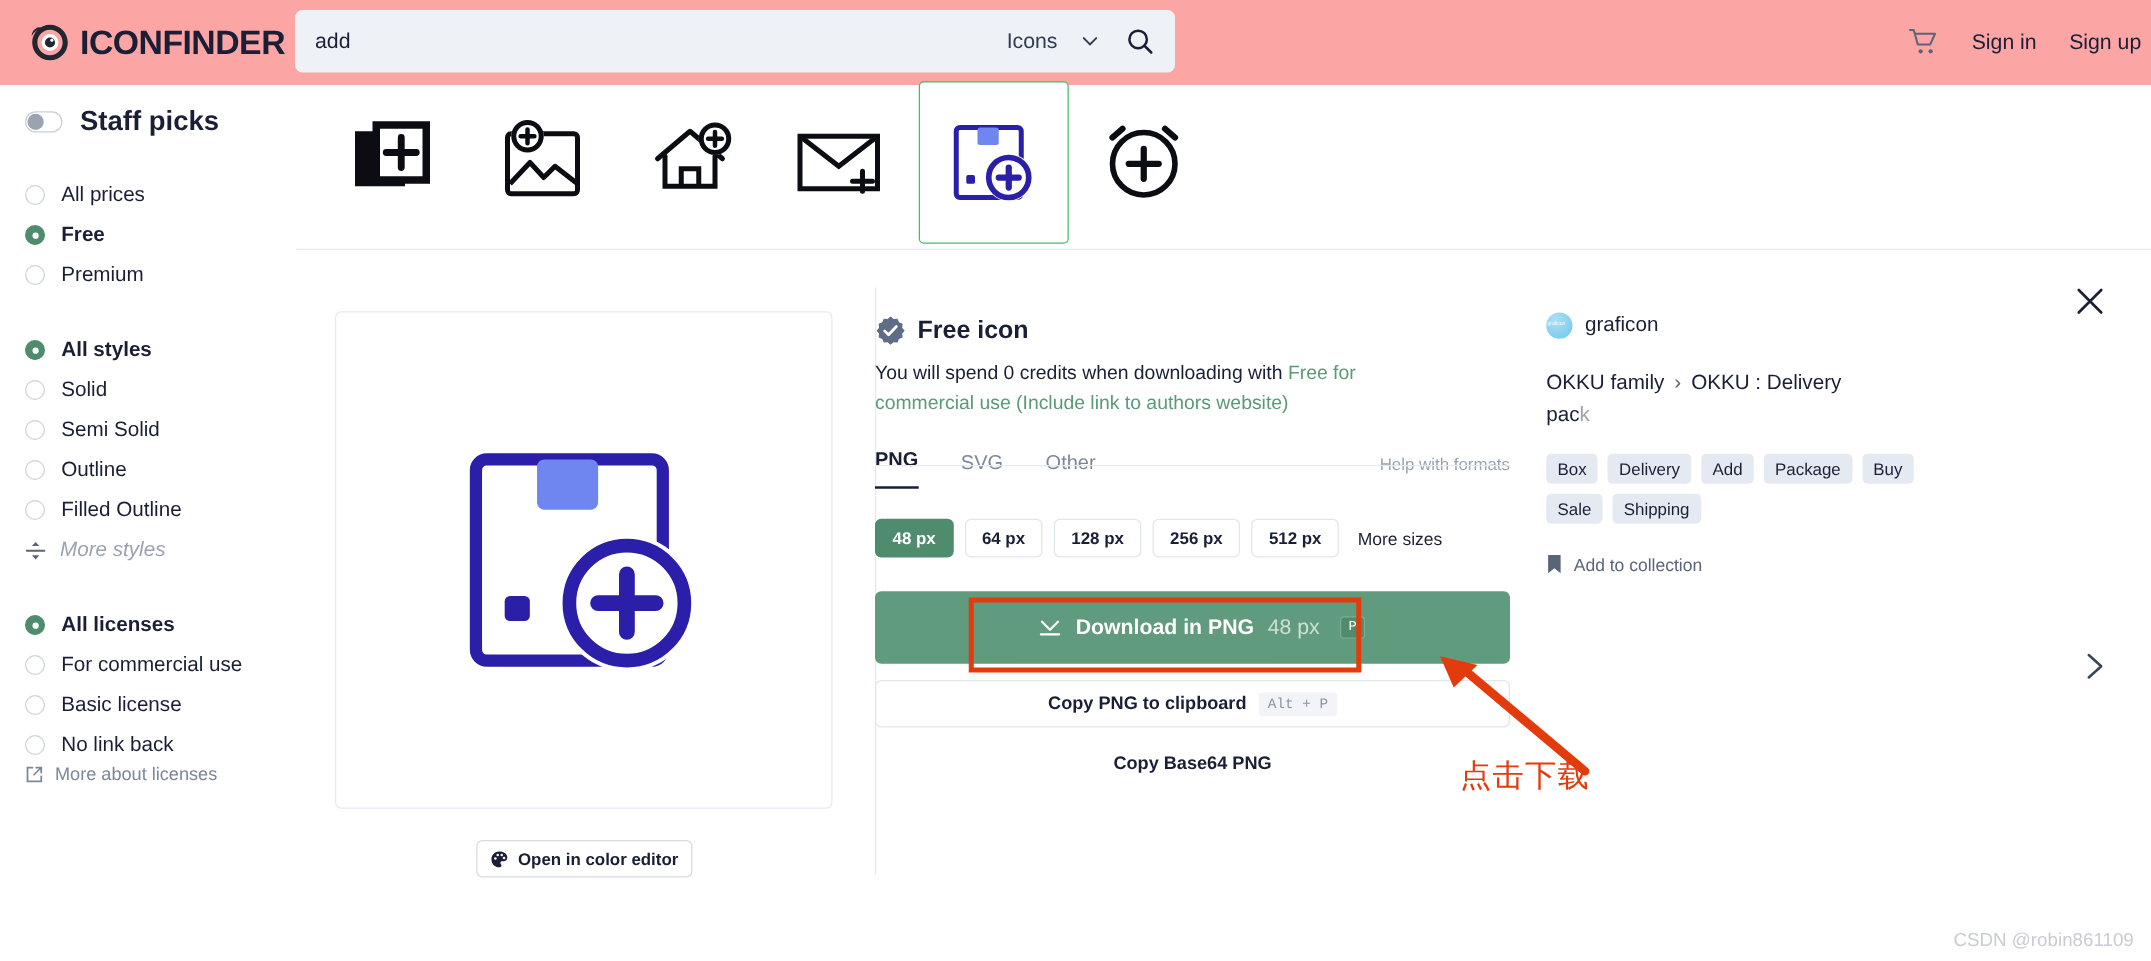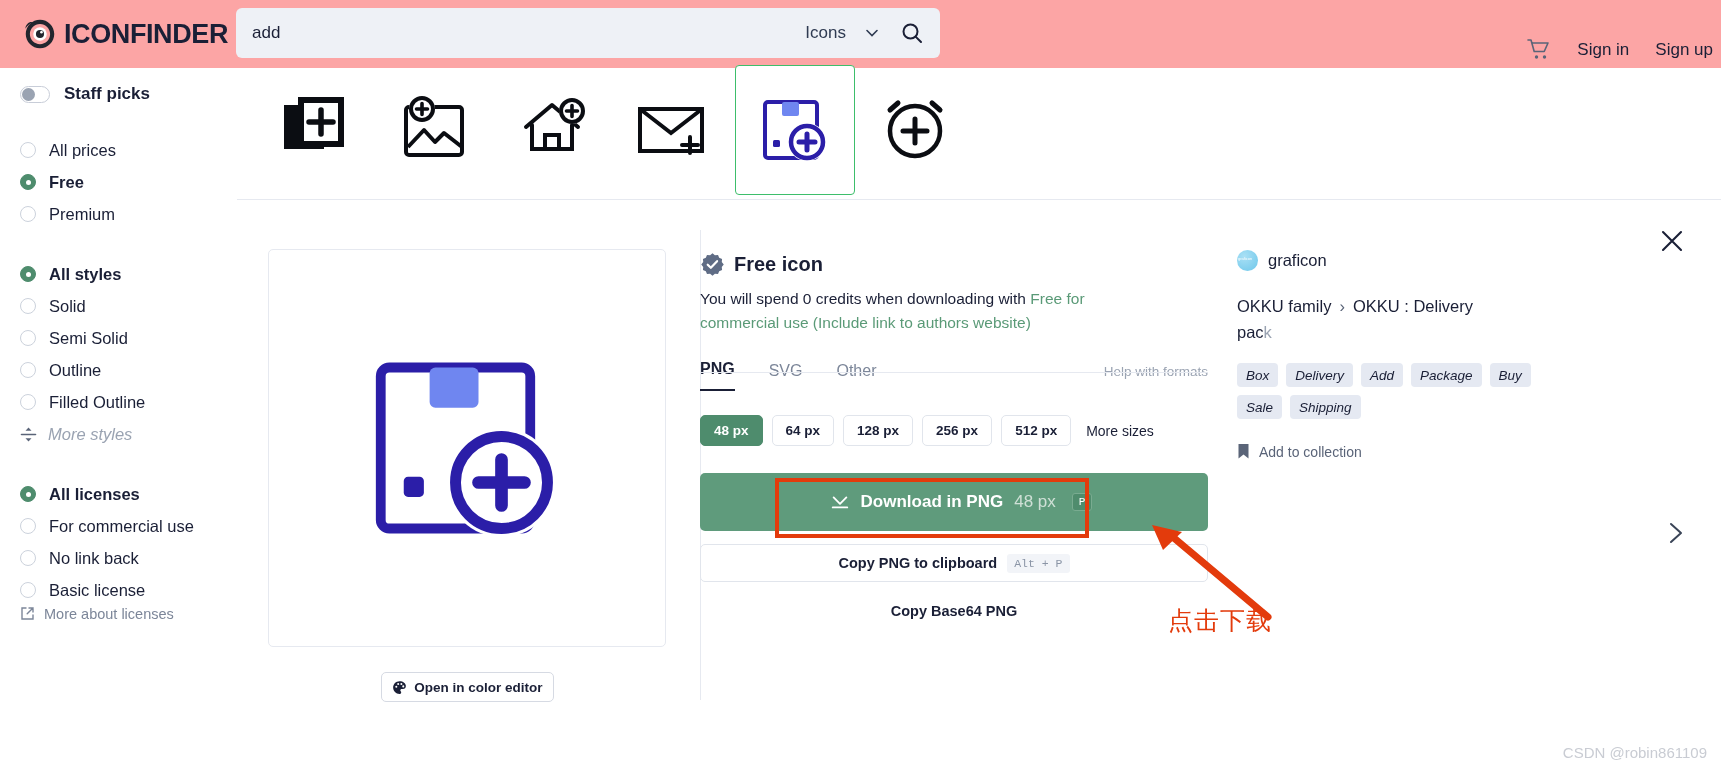--- a/index.html
+++ b/index.html
@@ -37,40 +37,40 @@
   .search-type {
     display: flex; align-items: center; gap: 20px;
     font-size: 17px; color: #2f3b52; padding-right: 6px; cursor: pointer;
   }
   .search-btn {
     width: 56px; height: 50px; display:flex; align-items:center; justify-content:center;
     cursor: pointer;
   }
   .header-right {
     position: absolute; right: 0px; top: 0; height: 68px;
-    display: flex; align-items: center; gap: 26px; padding-right: 8px; margin-top: 16px;
+    display: flex; align-items: center; gap: 26px; padding-right: 8px;
   }
   .hdr-link { font-size: 17px; color: #1a1f36; cursor: pointer; white-space: nowrap; }
 
   
   .sidebar {
     position: absolute; left: 0; top: 68px; width: 237px; height: 701px;
     background: #fff; padding: 16px 0 0 20px;
   }
   .toggle-row { display: flex; align-items: center; gap: 14px; margin-bottom: 30px; }
   .toggle {
     width: 30px; height: 17px; border-radius: 9px;
     border: 1.5px solid #c8cdd8; background: #fff;
     position: relative; flex: 0 0 30px; cursor: pointer;
   }
   .toggle .knob {
     position: absolute; left: 1px; top: 1px;
     width: 13px; height: 13px; border-radius: 50%; background: #9aa3b2;
   }
-  .toggle-label { font-size: 17px; color: #1a1f36; font-weight: 600; }
+  .toggle-label { font-size: 22px; color: #1a1f36; font-weight: 600; }
 
   .filter-group { margin-bottom: 28px; }
   .radio-row {
     display: flex; align-items: center; gap: 13px;
     height: 32px; cursor: pointer;
   }
   .radio {
     width: 16px; height: 16px; border-radius: 50%;
     border: 1.5px solid #ccd2dc; background: #fff; flex: 0 0 16px;
     position: relative;
@@ -206,21 +206,21 @@
   .author-name { font-size: 16.5px; color: #1a1f36; cursor: pointer; }
 
   .breadcrumb {
     margin-top: 22px; font-size: 16.5px; color: #1a1f36; line-height: 26px;
     width: 272px;
   }
   .bc-item { cursor: pointer; }
   .bc-sep { margin: 0 8px; color: #5a6478; }
   .bc-tail { color: #9aa3b2; }
 
-  .tags { margin-top: 18px; display: flex; flex-wrap: wrap; gap: 8px; width: 300px; font-style: italic; }
+  .tags { margin-top: 18px; display: flex; flex-wrap: wrap; gap: 8px; width: 300px; }
   .tag {
     background: #e5e9f2; border-radius: 4px; height: 24px;
     padding: 0 9px; display: flex; align-items: center;
     font-size: 13.5px; color: #1a1f36; cursor: pointer;
   }
   .collection-row { margin-top: 24px; display: flex; align-items: center; gap: 9px; cursor: pointer; }
   .collection-label { font-size: 14px; color: #5a6478; }
 
   .close-x {
     position: absolute; right: 36px; top: 28px;
@@ -351,25 +351,25 @@
       <div class="radio-row selected">
         <span class="radio checked"></span>
         <span class="radio-label">All licenses</span>
       </div>
       <div class="radio-row">
         <span class="radio"></span>
         <span class="radio-label">For commercial use</span>
       </div>
       <div class="radio-row">
         <span class="radio"></span>
+        <span class="radio-label">Basic license</span>
+      </div>
+      <div class="radio-row">
+        <span class="radio"></span>
         <span class="radio-label">No link back</span>
-      </div>
-      <div class="radio-row">
-        <span class="radio"></span>
-        <span class="radio-label">Basic license</span>
       </div>
       <div class="more-link-row">
         <svg width="15" height="15" viewBox="0 0 15 15">
           <path d="M6 2H2v11h11V9" stroke="#7c8699" stroke-width="1.4" fill="none" stroke-linecap="round"></path>
           <path d="M9 2h4v4M13 2L7.2 7.8" stroke="#7c8699" stroke-width="1.4" fill="none" stroke-linecap="round"></path>
         </svg>
         <span class="more-link-label">More about licenses</span>
       </div>
     </div>
   </div>

